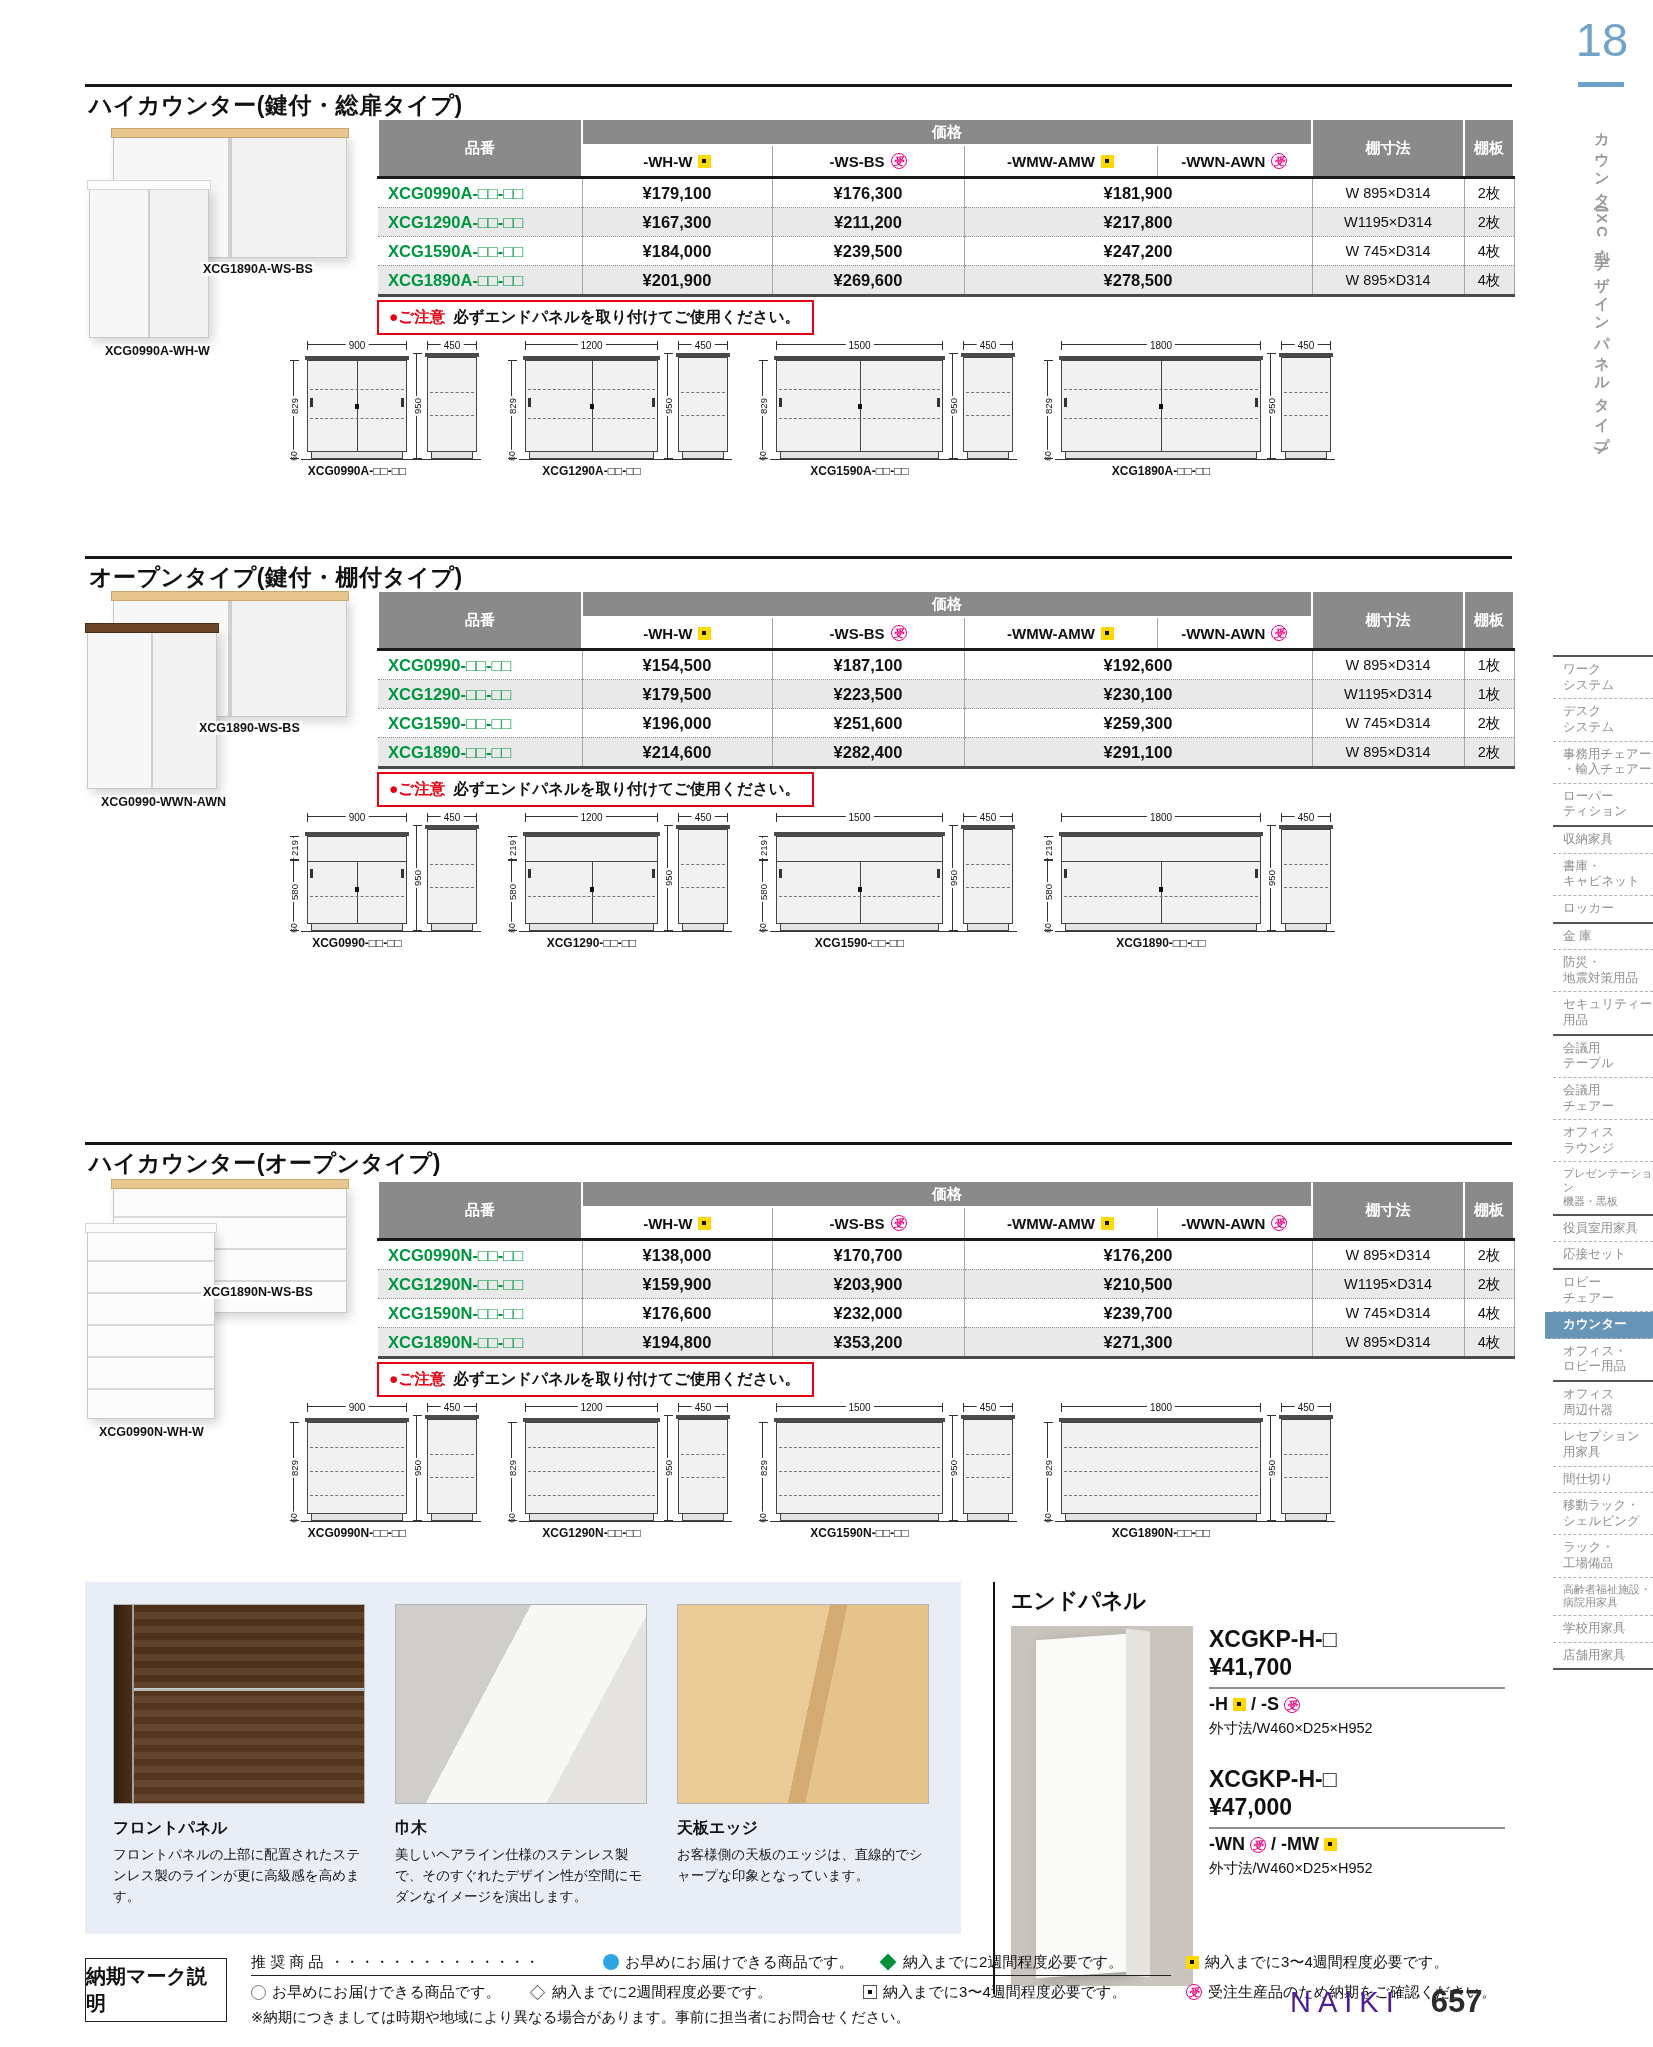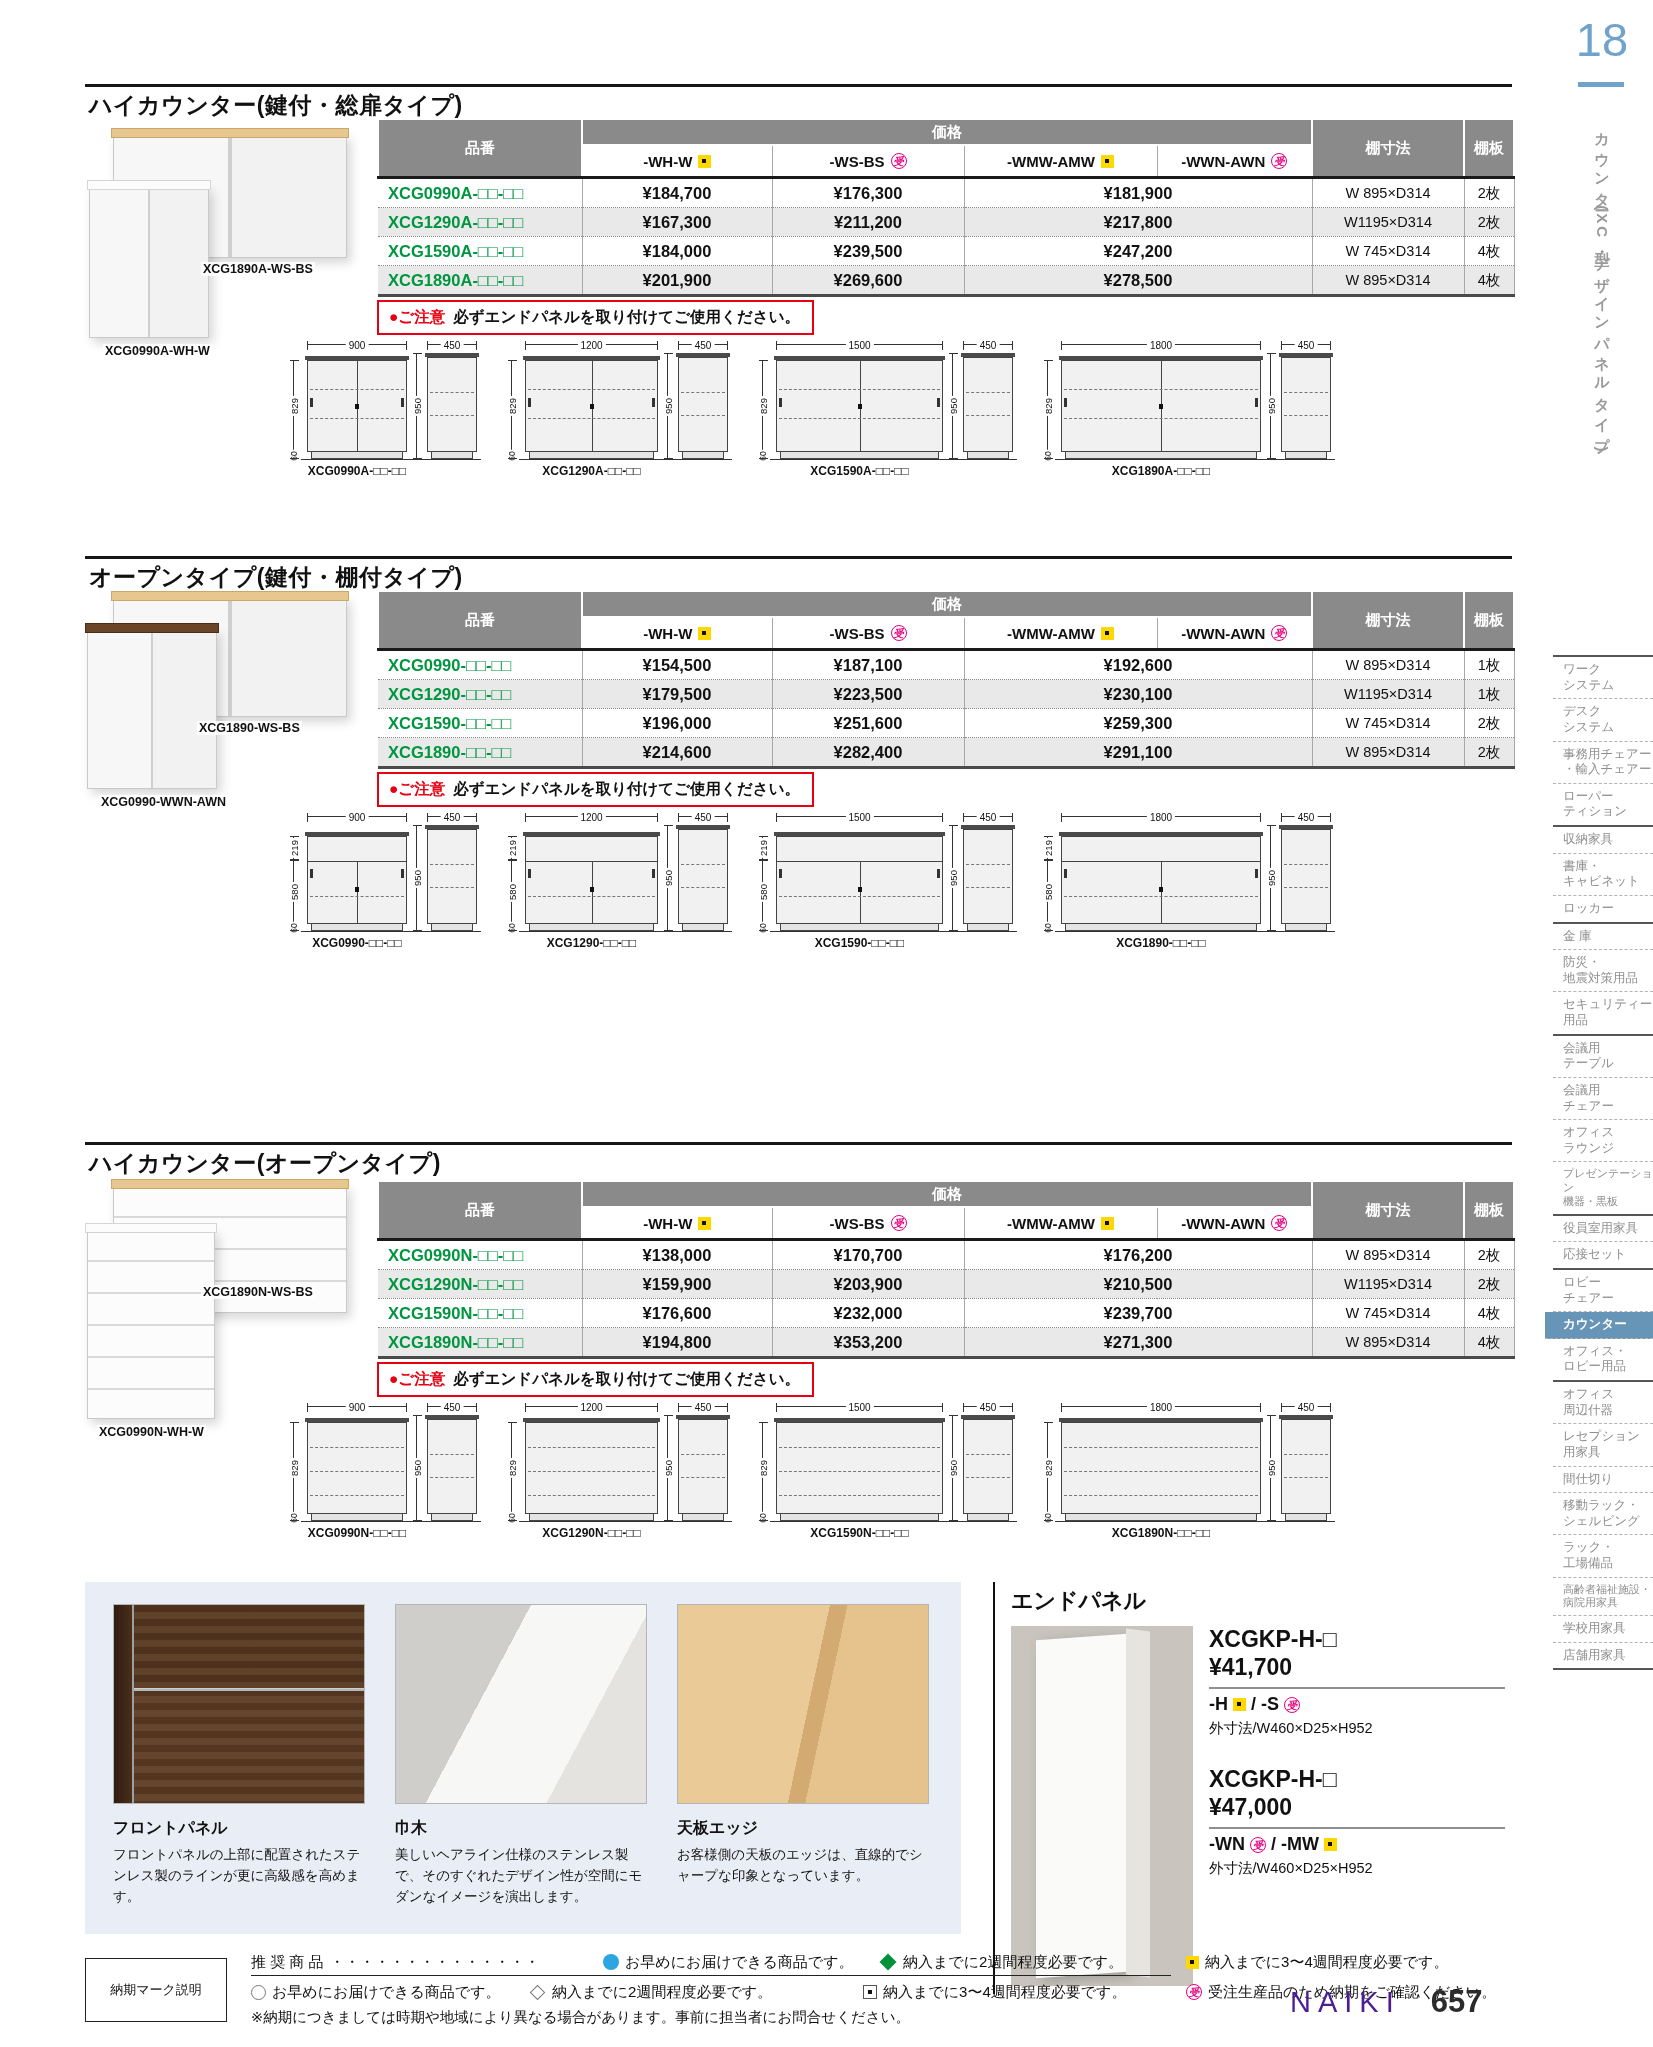--- a/index.html
+++ b/index.html
@@ -99,21 +99,21 @@
   .ep-code{font-size:23px;font-weight:bold}
   .ep-price{font-size:23px;font-weight:bold;margin-top:1px}
   .ep-rule{border-bottom:2px solid #8f8f8f;margin:6px 0 5px}
   .ep-var{font-size:18px;font-weight:bold;display:flex;align-items:center;gap:5px}
   .ep-size{font-size:14.5px;margin-top:4px}
   .ep-block2{margin-top:28px}
 
   
   .legend{position:absolute;left:0;top:1948px;width:1427px;font-size:15px}
   .lg-box{position:absolute;left:0;top:10px;width:140px;height:62px;border:1.5px solid #222;
-          display:flex;align-items:center;justify-content:center;font-weight:normal;font-size:13px}
+          display:flex;align-items:center;justify-content:center;font-weight:bold;font-size:20px}
   .lg-content{position:absolute;left:166px;top:0;width:1260px}
   .lg-row{position:absolute;left:0;height:28px}
   .lg-underline{position:absolute;left:0;top:27px;width:920px;border-top:1.5px solid #222}
   .lg-item{position:absolute;display:flex;align-items:center;gap:6px;white-space:nowrap;height:28px}
   .lg-note{position:absolute;left:0;top:60px;font-size:14.5px;white-space:nowrap}
 
   .brandrow{position:absolute;left:1205px;top:1984px;display:flex;align-items:baseline;gap:30px}
   .brand{font-size:29px;color:#4c1d95;letter-spacing:7px}
   .pageno{font-size:31px;font-weight:bold;color:#2b2b2b}
 
@@ -177,21 +177,21 @@
             </span></th>
         <th><span class="sublab">
               <span>-WWN-AWN</span>
               <i class="mk mk-jyu">受</i>
             </span></th>
       </tr>
     </thead>
     <tbody>
         <tr>
           <td class="td-code">XCG0990A-□□-□□</td>
-          <td class="td-price">¥184,700</td>
+          <td class="td-price">¥179,100</td>
           <td class="td-price">¥176,300</td>
           <td class="td-price" colspan="2">¥181,900</td>
           <td class="td-shelf">W 895×D314</td>
           <td class="td-count">2枚</td>
         </tr>
         <tr class="alt">
           <td class="td-code">XCG1290A-□□-□□</td>
           <td class="td-price">¥167,300</td>
           <td class="td-price">¥211,200</td>
           <td class="td-price" colspan="2">¥217,800</td>

